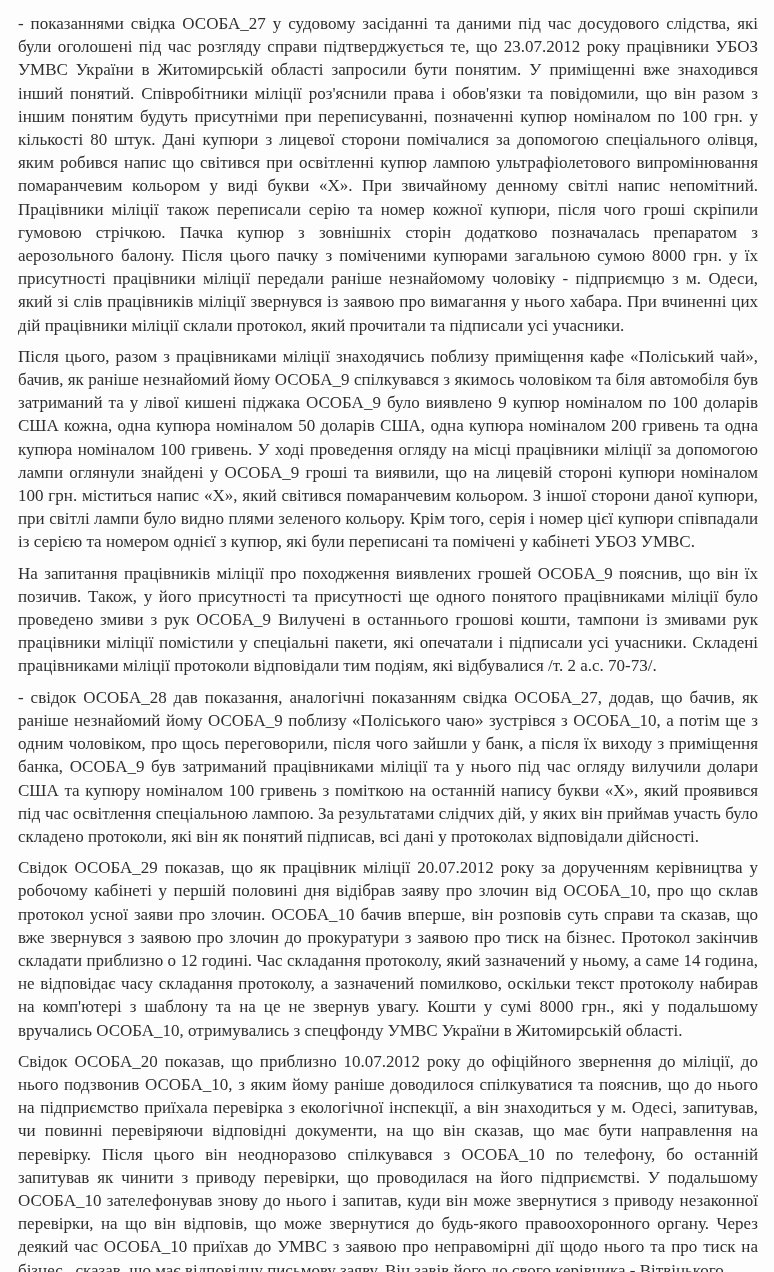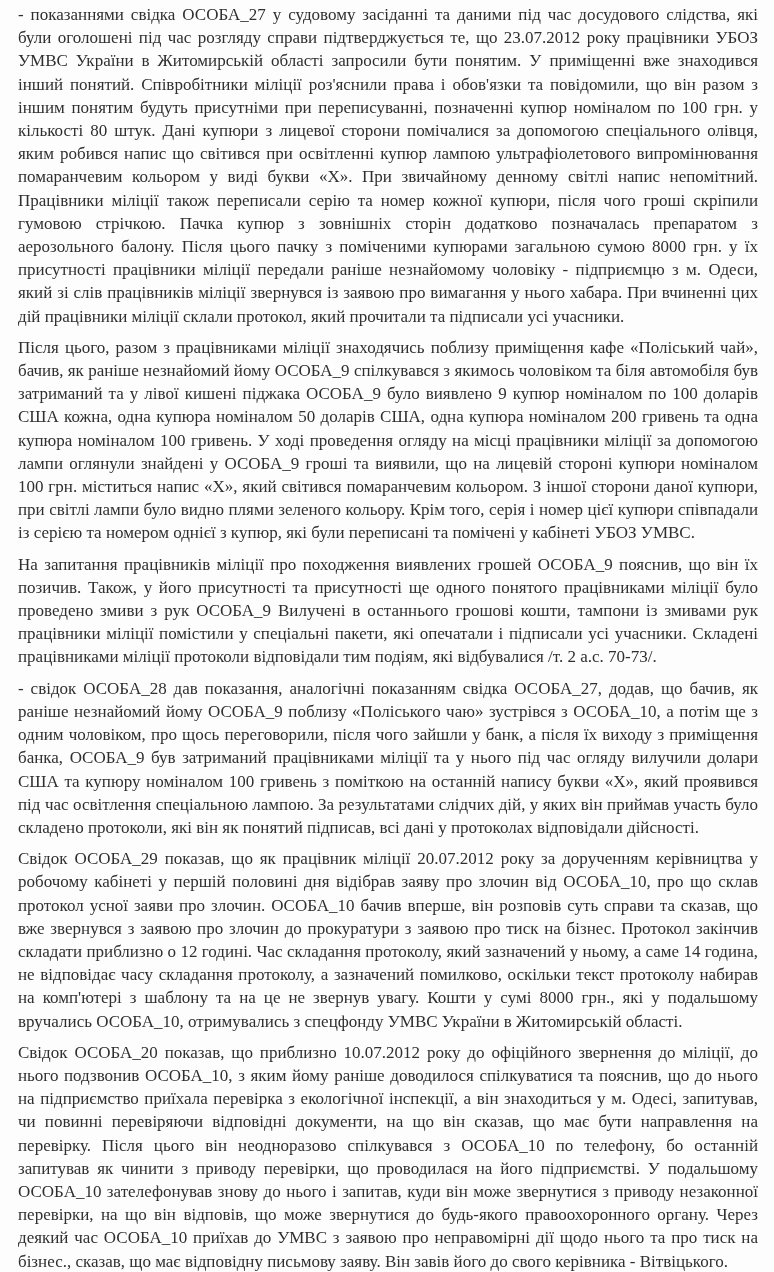--- a/index.html
+++ b/index.html
@@ -5,21 +5,21 @@
   html, body {
     margin: 0;
     padding: 0;
     background: #ffffff;
   }
   .page {
     width: 774px;
     height: 1272px;
     box-sizing: border-box;
     background: var(--page-bg, #fdfdfd);
-    padding: 3px 16px 8px 18px;
+    padding: 12px 16px 8px 18px;
     overflow: hidden;
   }
   .para {
     margin: 0 0 8px 0;
     font-family: "Liberation Serif", "DejaVu Serif", serif;
     font-size: 17px;
     line-height: 23.2px;
     color: var(--text-color, #2f2f2f);
     text-align: justify;
     text-justify: inter-word;

